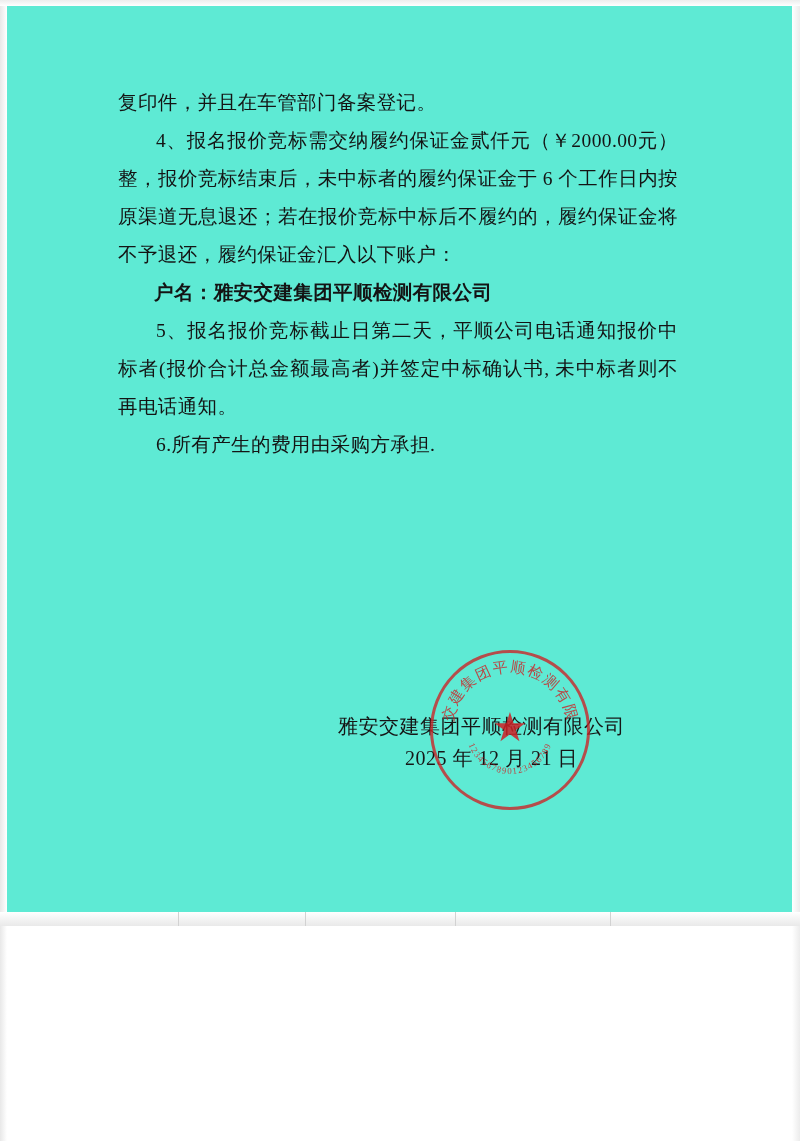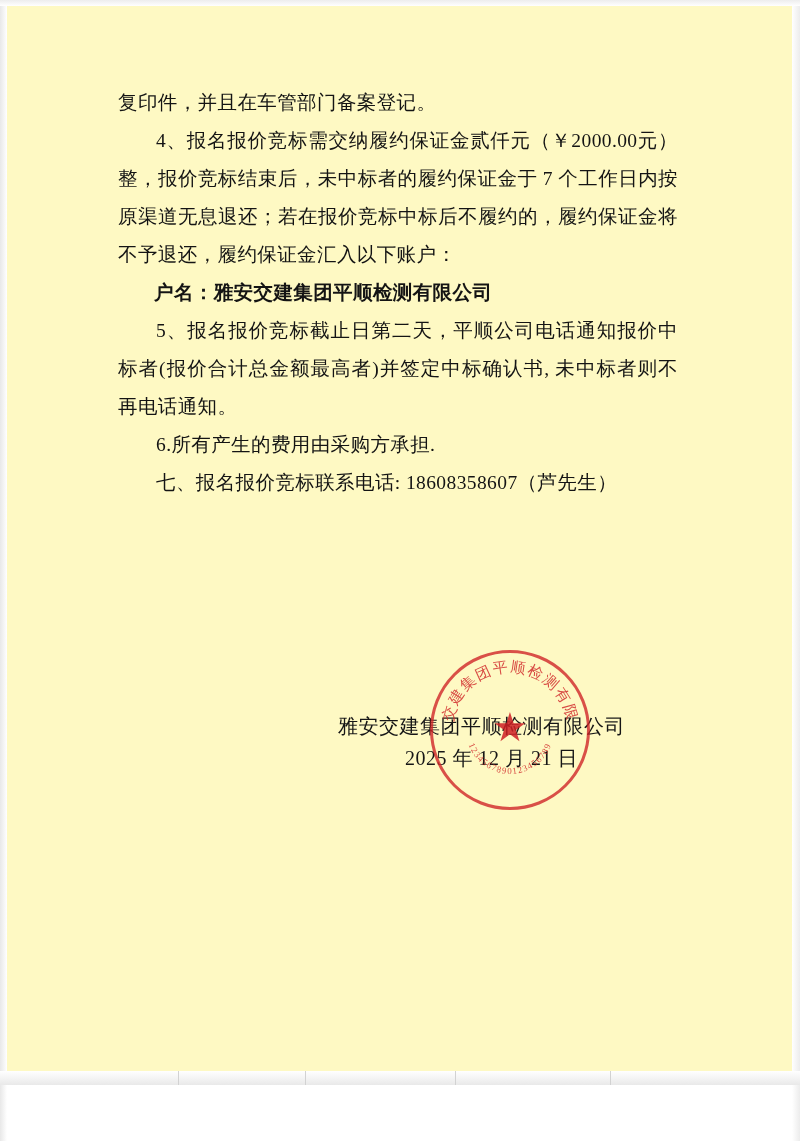--- a/index.html
+++ b/index.html
@@ -10,22 +10,22 @@
   body {
     width: 800px;
     height: 1141px;
     overflow: hidden;
     font-family: "Liberation Serif", "DejaVu Serif", serif;
   }
 
   #page {
     position: relative;
     width: 800px;
-    height: 1085px;
-    background: #fef9c3;
+    height: 926px;
+    background: #5eead4;
   }
 
   
   .scan-edge-left {
     position: absolute;
     left: 0; top: 0;
     width: 7px; height: 1141px;
     background: linear-gradient(to right, #e8e8e8, #ffffff);
   }
   .scan-edge-right {
@@ -145,25 +145,24 @@
   <div class="scan-edge-right"></div>
   <div class="scan-edge-top"></div>
   <div class="scan-edge-bottom"></div>
   <div class="bottom-tick" style="left:178px;"></div>
   <div class="bottom-tick" style="left:305px;"></div>
   <div class="bottom-tick" style="left:455px;"></div>
   <div class="bottom-tick" style="left:610px;"></div>
 
   <div class="doc-body">
     <p class="para">复印件，并且在车管部门备案登记。</p>
-    <p class="para indent">4、报名报价竞标需交纳履约保证金贰仟元（￥2000.00元）整，报价竞标结束后，未中标者的履约保证金于 7 个工作日内按原渠道无息退还；若在报价竞标中标后不履约的，履约保证金将不予退还，履约保证金汇入以下账户：</p>
+    <p class="para indent">4、报名报价竞标需交纳履约保证金贰仟元（￥2000.00元）整，报价竞标结束后，未中标者的履约保证金于 6 个工作日内按原渠道无息退还；若在报价竞标中标后不履约的，履约保证金将不予退还，履约保证金汇入以下账户：</p>
     <p class="para indent-small">户名：雅安交建集团平顺检测有限公司</p>
     <p class="para indent">5、报名报价竞标截止日第二天，平顺公司电话通知报价中标者(报价合计总金额最高者)并签定中标确认书, 未中标者则不再电话通知。</p>
     <p class="para indent">6.所有产生的费用由采购方承担.</p>
-    <p class="para indent">七、报名报价竞标联系电话: 18608358607（芦先生）</p>
   </div>
 
   <div class="sign-line" id="sign-company">雅安交建集团平顺检测有限公司</div>
   <div class="sign-line" id="sign-date">2025 年 12 月 21 日</div>
 
   <div id="seal">
     <div class="seal-ring"></div>
     <svg class="seal-arc-text" viewBox="0 0 160 160">
       <defs>
         <path id="arcTop" d="M 22,80 A 58,58 0 0 1 138,80"></path>

